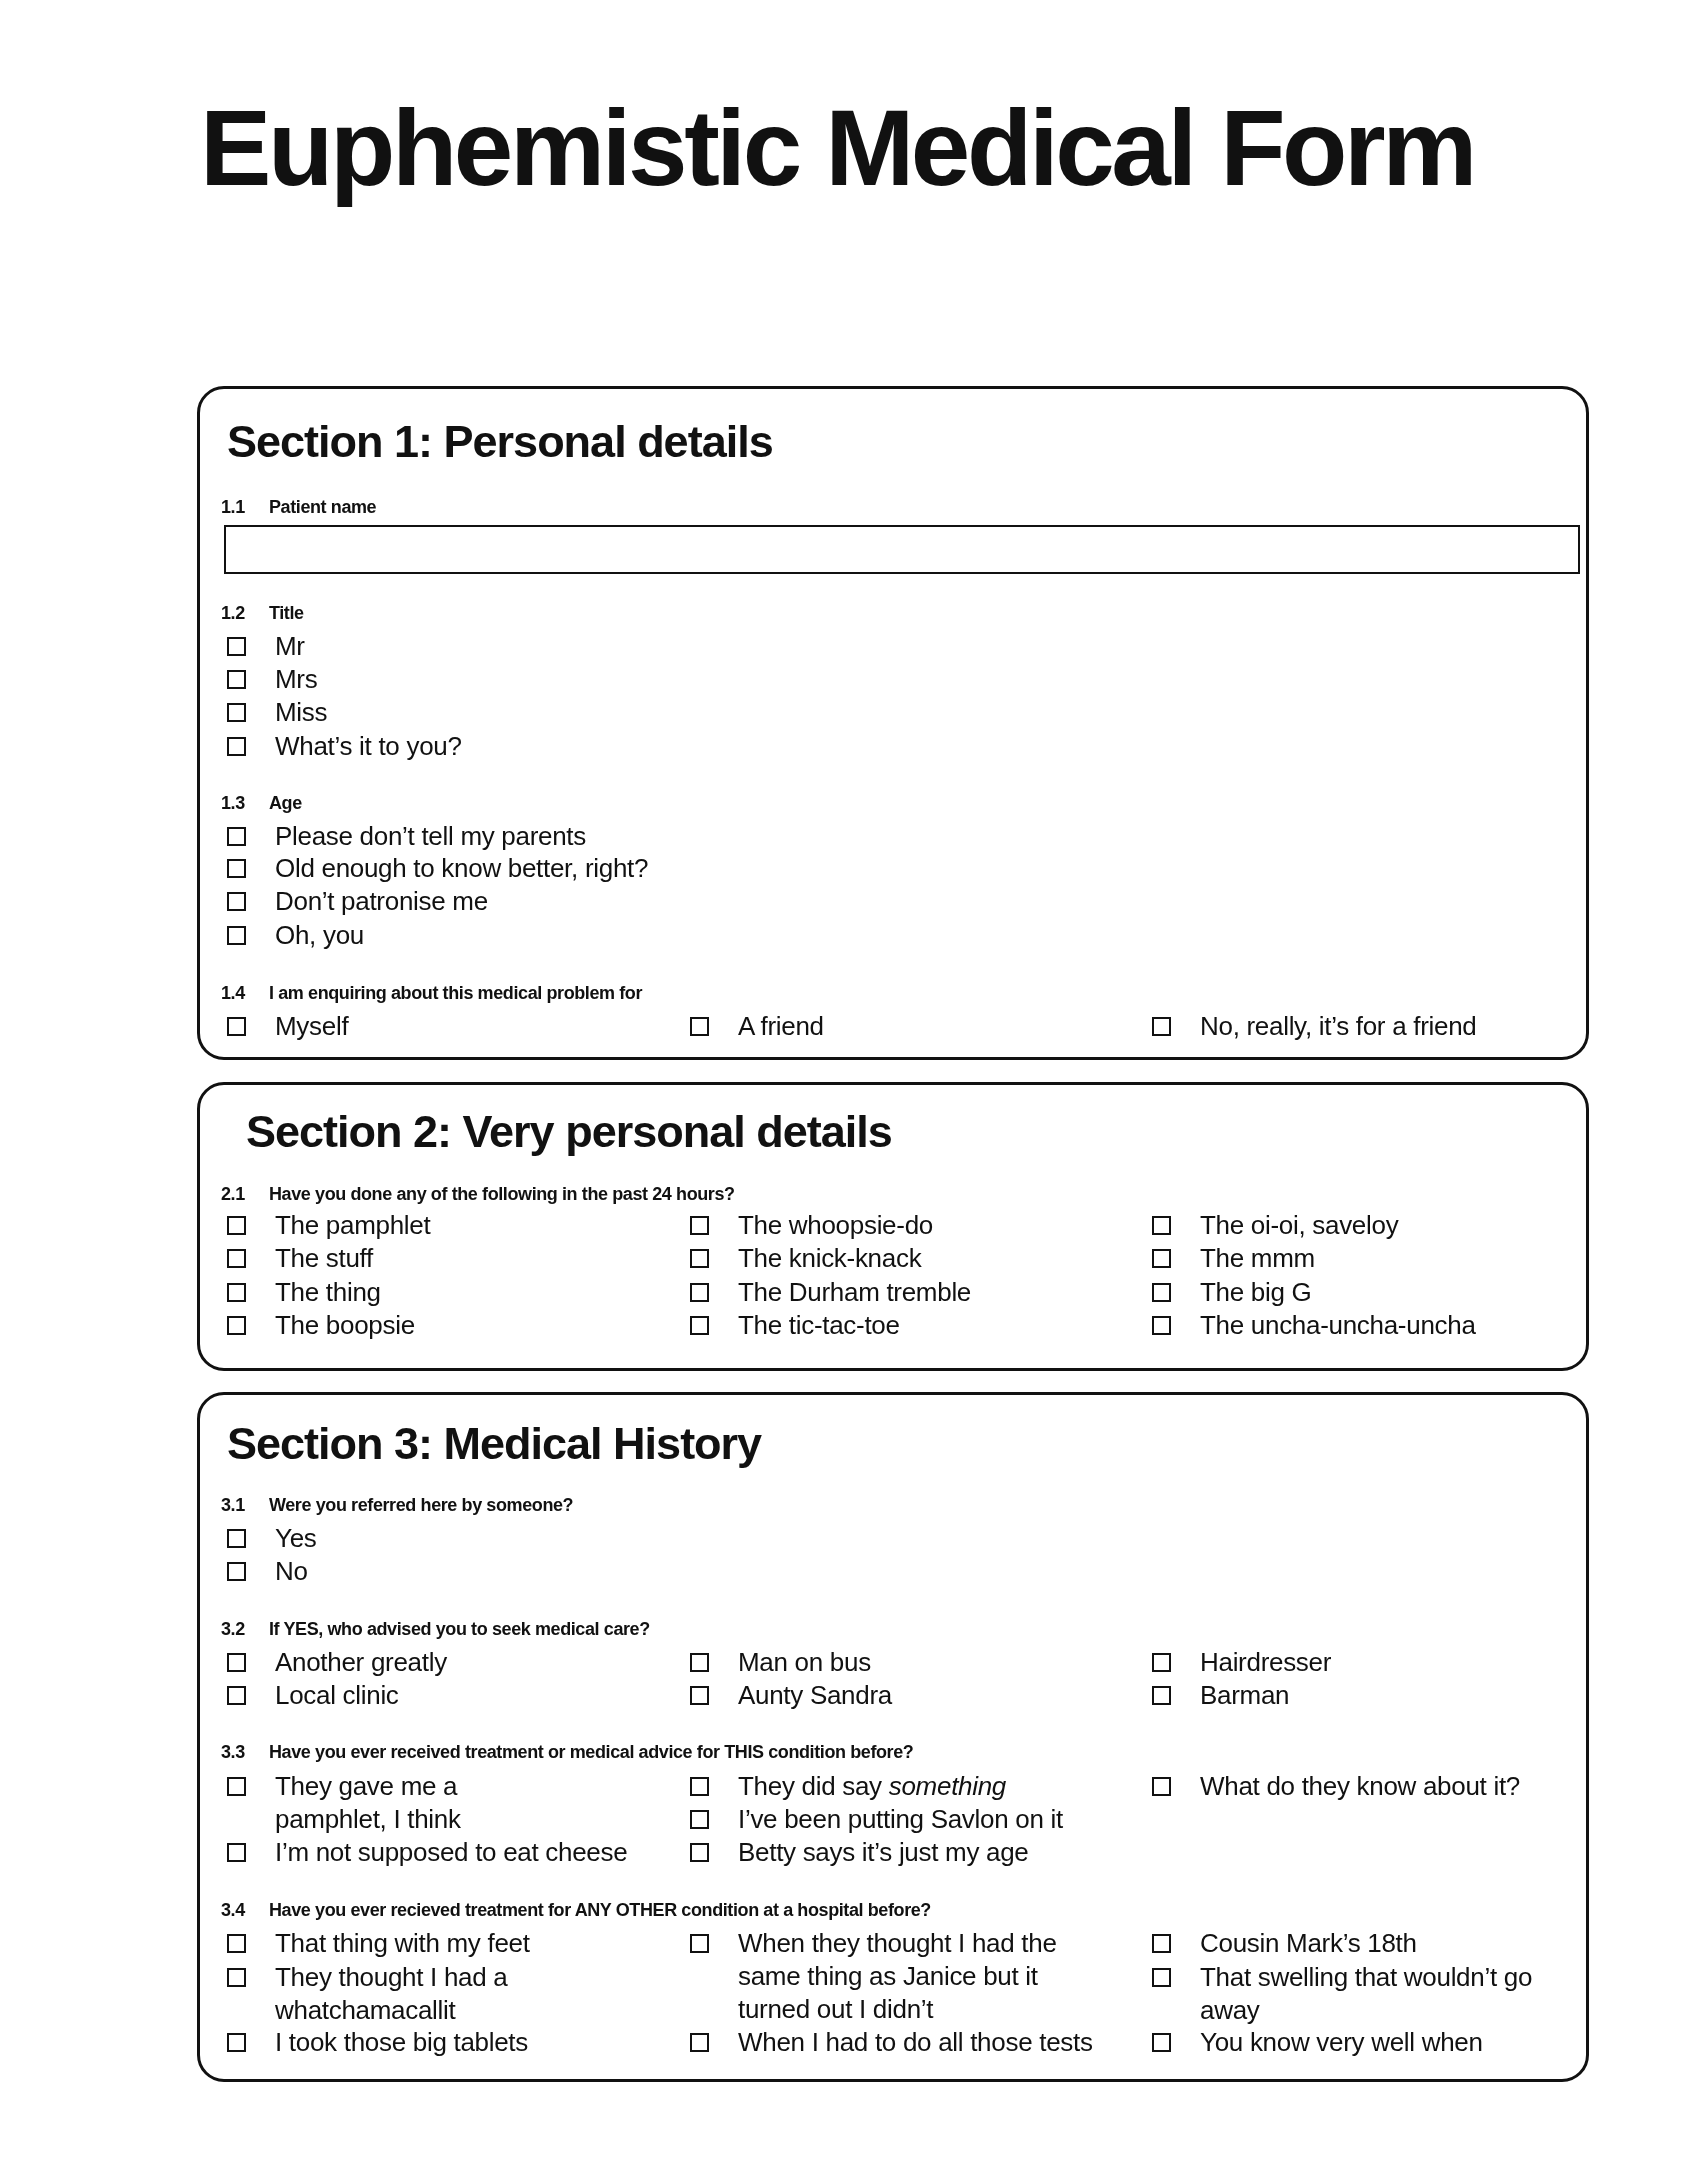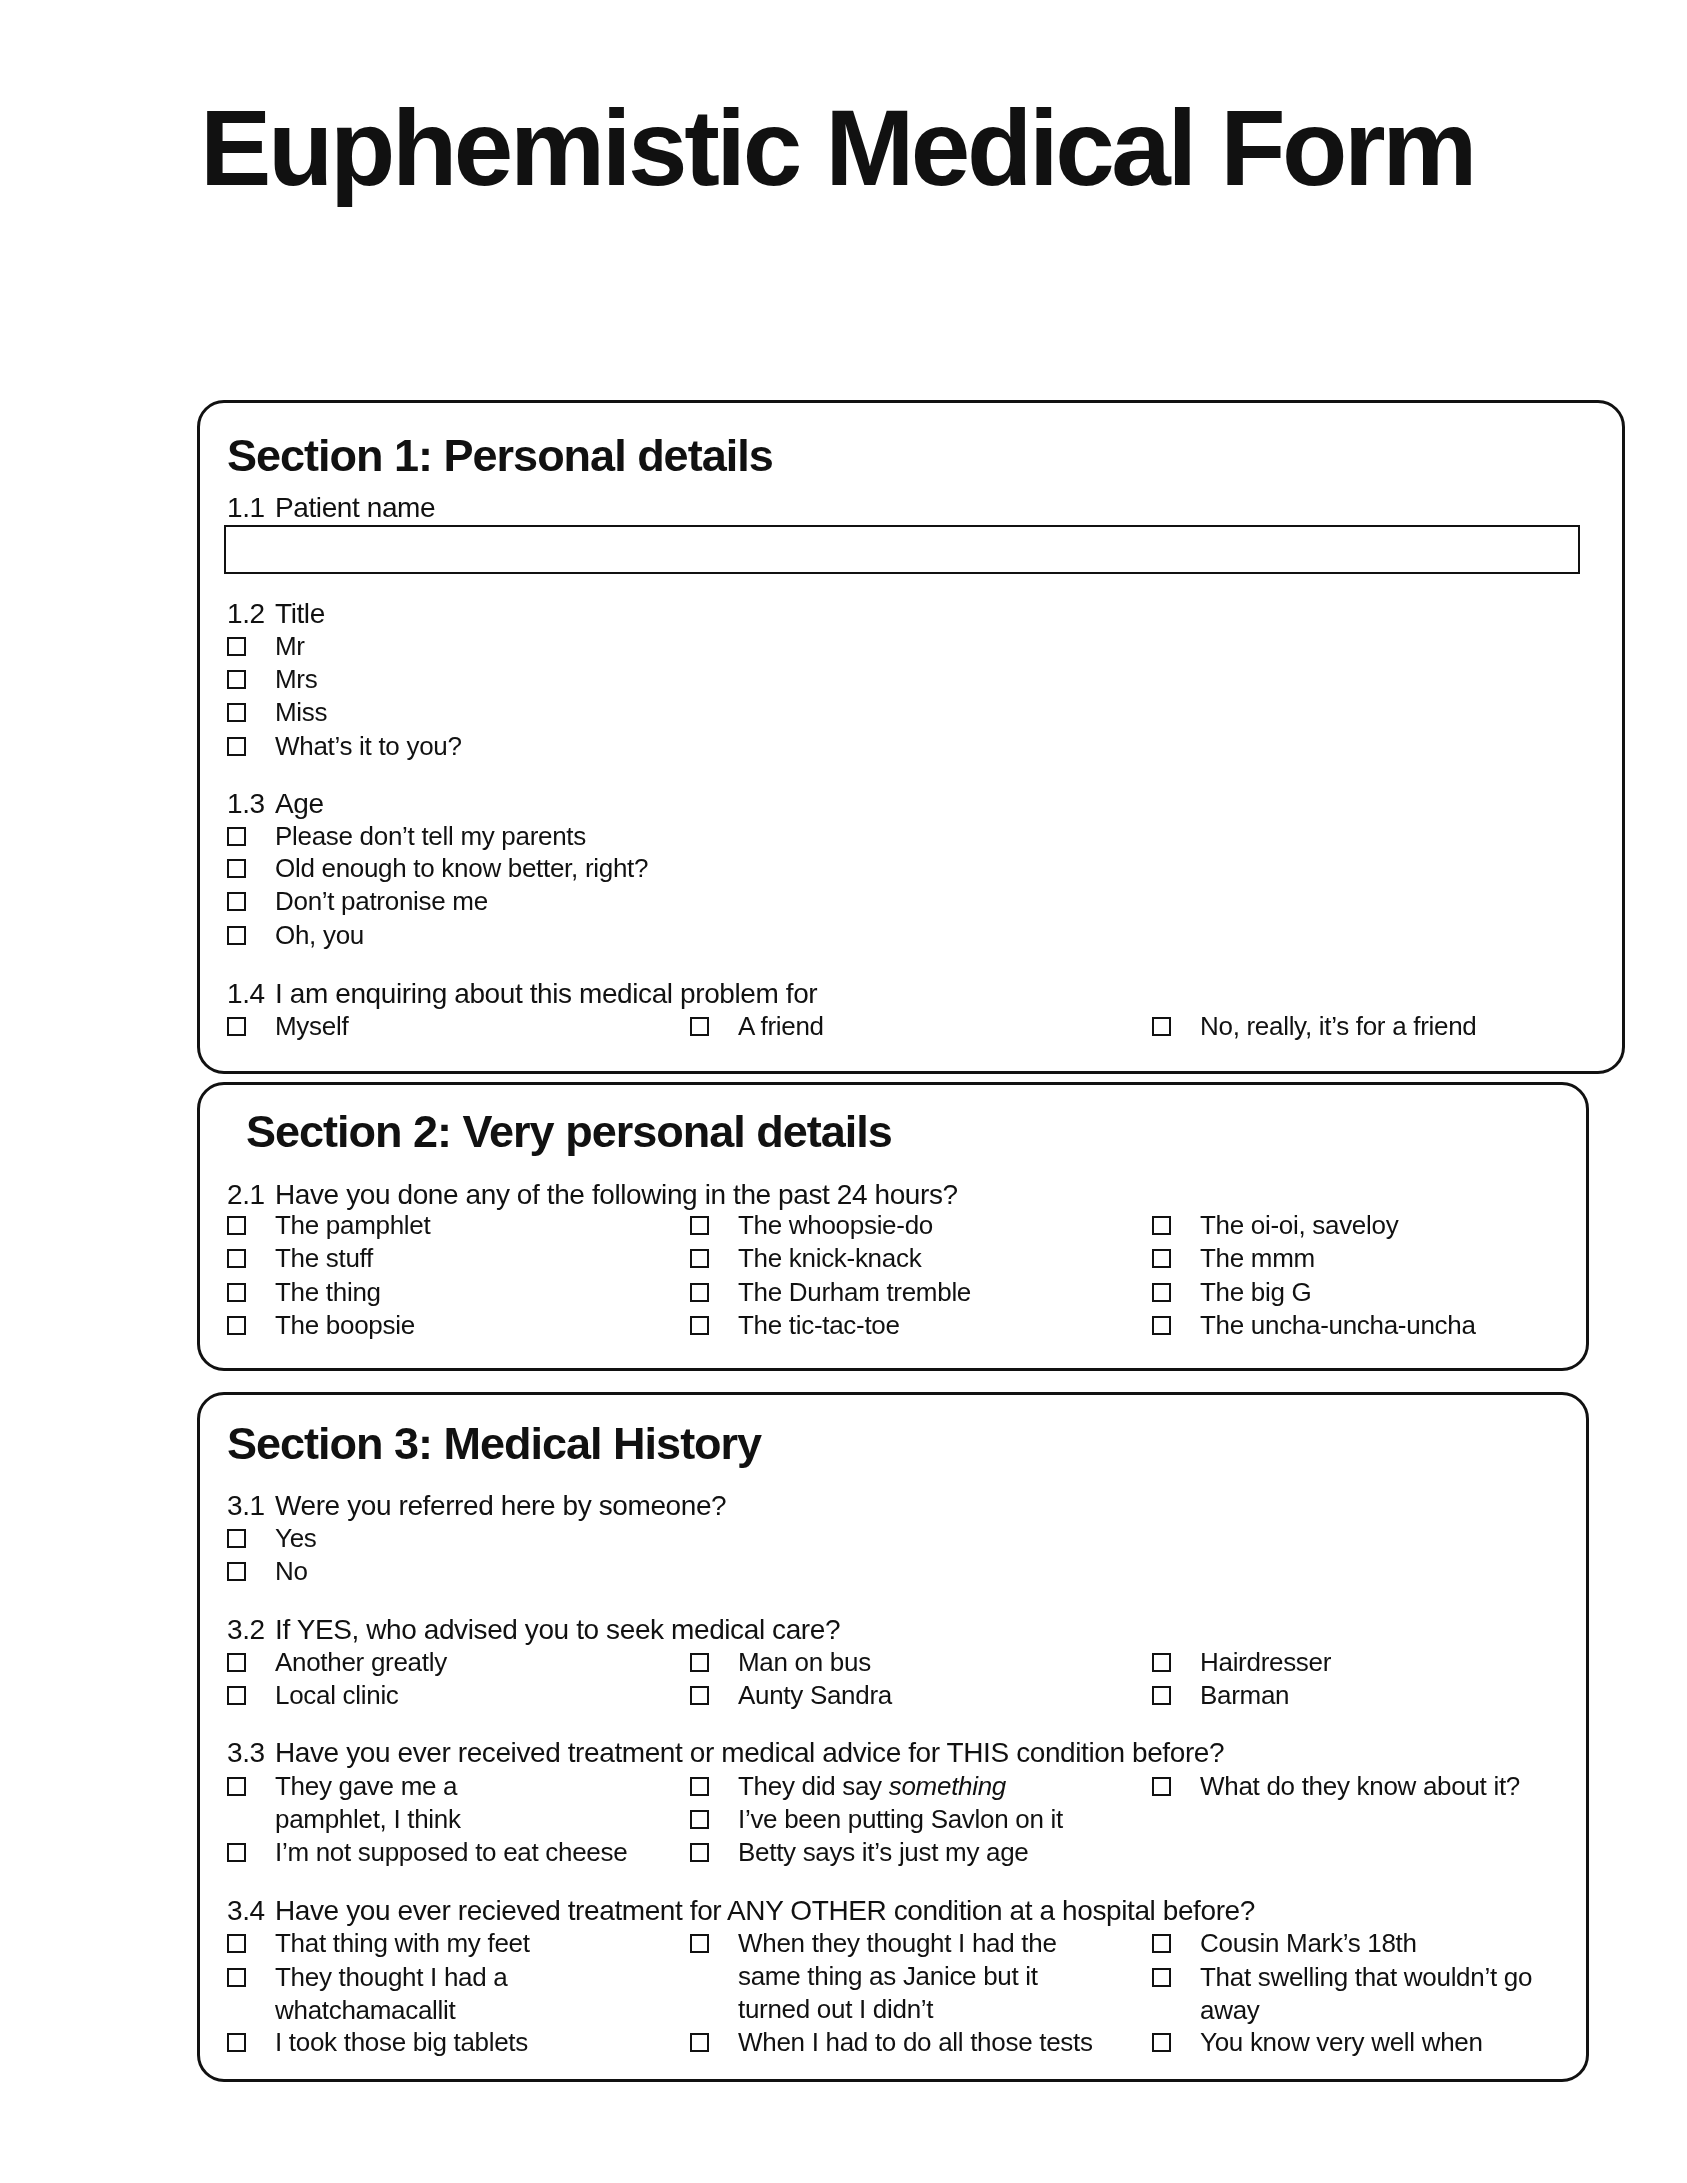--- a/index.html
+++ b/index.html
@@ -4,36 +4,36 @@
 <style>
   html, body { margin:0; padding:0; background:#ffffff; }
   body { width:1687px; height:2183px; position:relative; overflow:hidden; color:#111111;
          font-family:"Liberation Sans", "DejaVu Sans", sans-serif; }
   .abs { position:absolute; }
   .title { left:200px; top:88px; font-size:107px; line-height:121px; font-weight:bold; letter-spacing:-3.4px; white-space:nowrap; }
   .intro { left:200px; top:207px; width:1417px; font-size:30px; line-height:39px; font-weight:bold; letter-spacing:-0.4px; }
   .intro div { white-space:nowrap; }
   .section { position:absolute; left:197px; width:1386px; border:3.4px solid #111; border-radius:27px; box-sizing:content-box; }
   .sec-heading { position:absolute; left:27px; font-size:45px; line-height:54px; font-weight:bold; letter-spacing:-1px; white-space:nowrap; }
-  .q { position:absolute; left:227px; font-size:28px; line-height:33px; font-weight:normal; letter-spacing:-0.4px; white-space:nowrap; }
+  .q { position:absolute; left:221px; font-size:18px; line-height:33px; font-weight:bold; letter-spacing:-0.4px; white-space:nowrap; }
   .q .num { display:inline-block; width:48px; }
   .opt { position:absolute; font-size:26px; line-height:33px; letter-spacing:-0.3px; }
   .opt .cb { position:absolute; left:0; top:7.4px; width:15px; height:15px; border:2.4px solid #111; background:#fff; cursor:pointer; }
   .opt .lbl { position:absolute; left:48px; width:405px; white-space:normal; }
   .name-input { position:absolute; left:224px; top:525px; width:1336px; height:45px; border:2.7px solid #111; background:#fff; margin:0; padding:0 8px; box-sizing:content-box; font-size:26px; font-family:"Liberation Sans", sans-serif; outline:none; }
   em.it { font-style:italic; }
 </style>
 </head>
 <body>
 
 <div class="abs title">Euphemistic Medical Form</div>
 <div class="abs intro">
 </div>
 
-<div class="section" style="top:400px;height:668px;padding-left:36px;">
+<div class="section" style="top:386px;height:668px;">
   <div class="sec-heading" style="top:26px;">Section 1: Personal details</div>
 </div>
 <div class="section" style="top:1082px;height:283px;">
   <div class="sec-heading" style="top:20px;margin-left:19px;">Section 2: Very personal details</div>
 </div>
 <div class="section" style="top:1392px;height:684px;text-align:center;">
   <div class="sec-heading" style="top:21.6px;">Section 3: Medical History</div>
 </div>
 
 <div class="q" style="top:491px;">

